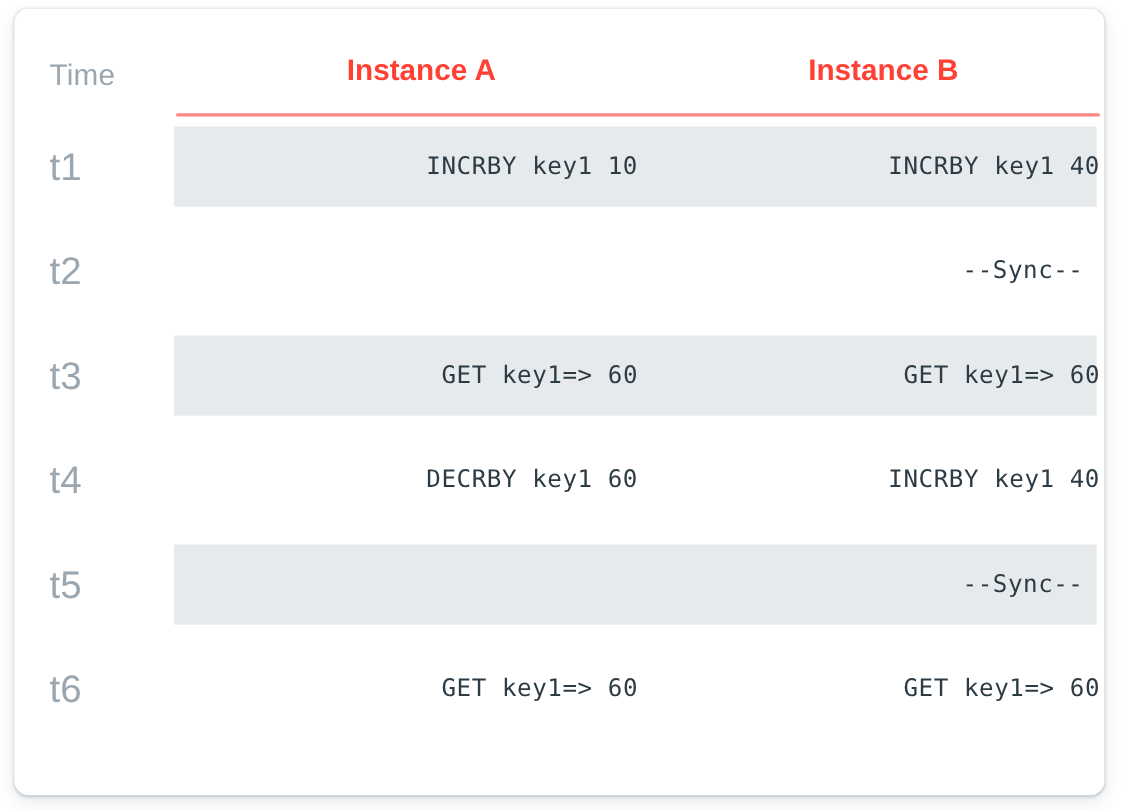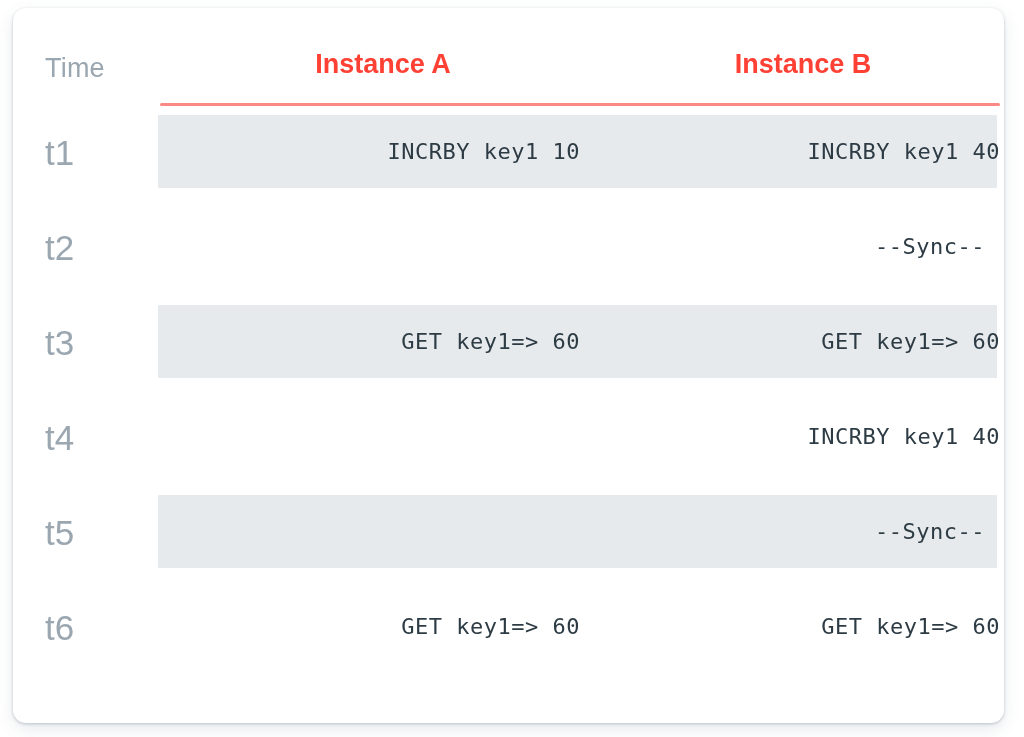--- a/index.html
+++ b/index.html
@@ -158,20 +158,21 @@
         </div>
         <div class="row">
           <div class="stripe"></div>
           <div class="t-label">t3</div>
           <div class="cell a">GET key1=&gt; 60</div>
           <div class="cell b">GET key1=&gt; 60</div>
         </div>
         <div class="row plain">
           <div class="stripe"></div>
           <div class="t-label">t4</div>
+          <div class="cell a">DECRBY key1 60</div>
           <div class="cell b">INCRBY key1 40</div>
         </div>
         <div class="row">
           <div class="stripe"></div>
           <div class="t-label">t5</div>
           <div class="cell span">--Sync--</div>
         </div>
         <div class="row plain">
           <div class="stripe"></div>
           <div class="t-label">t6</div>

